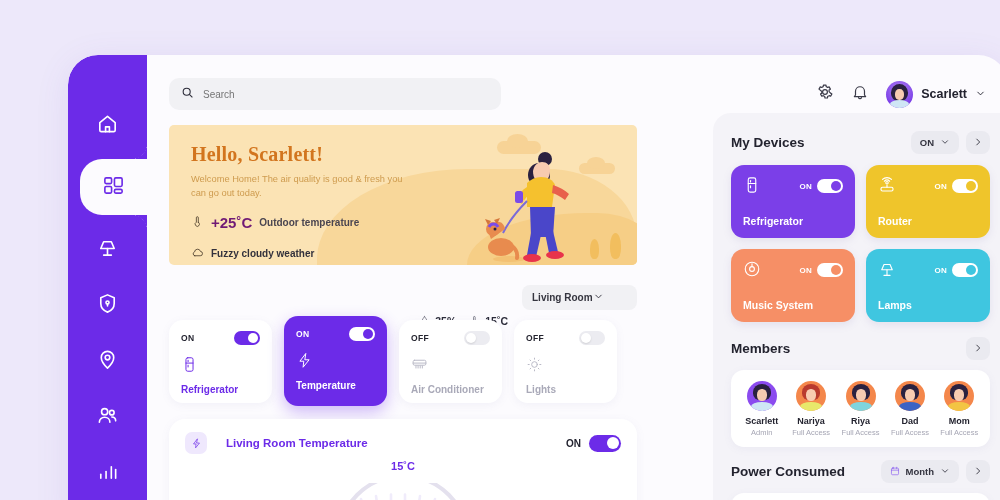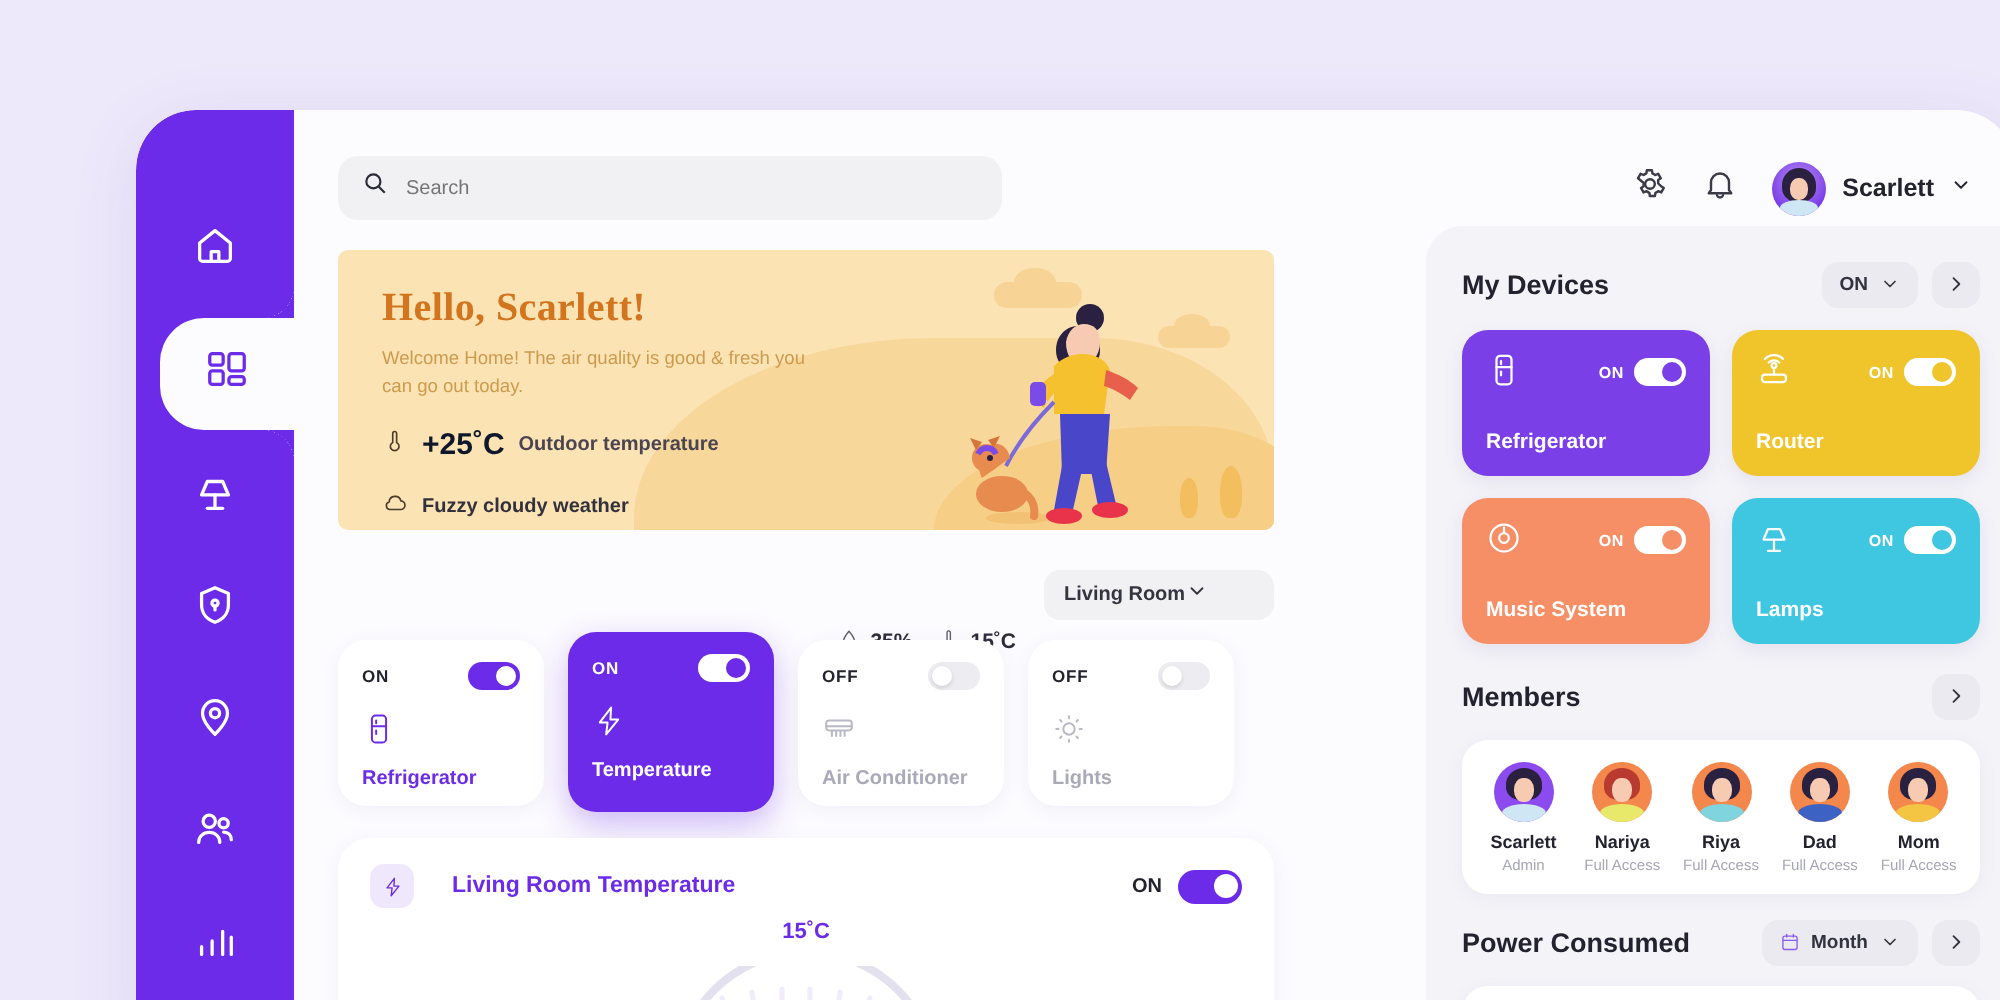--- a/index.html
+++ b/index.html
@@ -90,21 +90,21 @@
   .c2 { right: 22px; top: 38px; width: 36px; height: 11px; }
   .c2::before { content:""; position:absolute; left:8px; top:-6px; width:18px; height:12px;
                 background:#F7D396; border-radius:50%; }
   .hero-txt { position: absolute; left: 22px; top: 18px; width: 260px; }
   .hello { font-family: "Liberation Serif", serif; font-size: 20px; font-weight: 700;
            color: #D2751E; letter-spacing: .2px; }
   .welcome { margin-top: 7px; font-size: 9.3px; line-height: 1.5; color: #CE9B4E; max-width: 215px; }
   .hero-row { display: flex; align-items: center; gap: 7px; margin-top: 13px; }
   .hero-row svg { width: 13px; height: 13px; stroke: #4A3B2A; stroke-width: 1.5; fill: none;
                   stroke-linecap: round; stroke-linejoin: round; }
-  .temp-big { font-size: 15px; font-weight: 700; color: #0f172a; }
+  .temp-big { font-size: 15px; font-weight: 700; color: #701a75; }
   .temp-lbl { font-size: 10px; color: #4A4550; font-weight: 600; }
   .weather-lbl { font-size: 10px; color: #33313C; font-weight: 600; }
   
   .illus { position: absolute; right: 58px; bottom: 0; width: 96px; height: 124px; }
   .tree { position: absolute; bottom: 4px; background: #F2BE5E; border-radius: 50% 50% 40% 40%; }
   .t1 { right: 16px; bottom: 6px; width: 11px; height: 26px; }
   .t2 { right: 38px; bottom: 6px; width: 9px; height: 20px; }
 
   .sec-head { display: flex; align-items: center; margin-top: 19px; height: 26px; }
   .sec-title { font-size: 16.5px; font-weight: 700; color: #23232F; }

